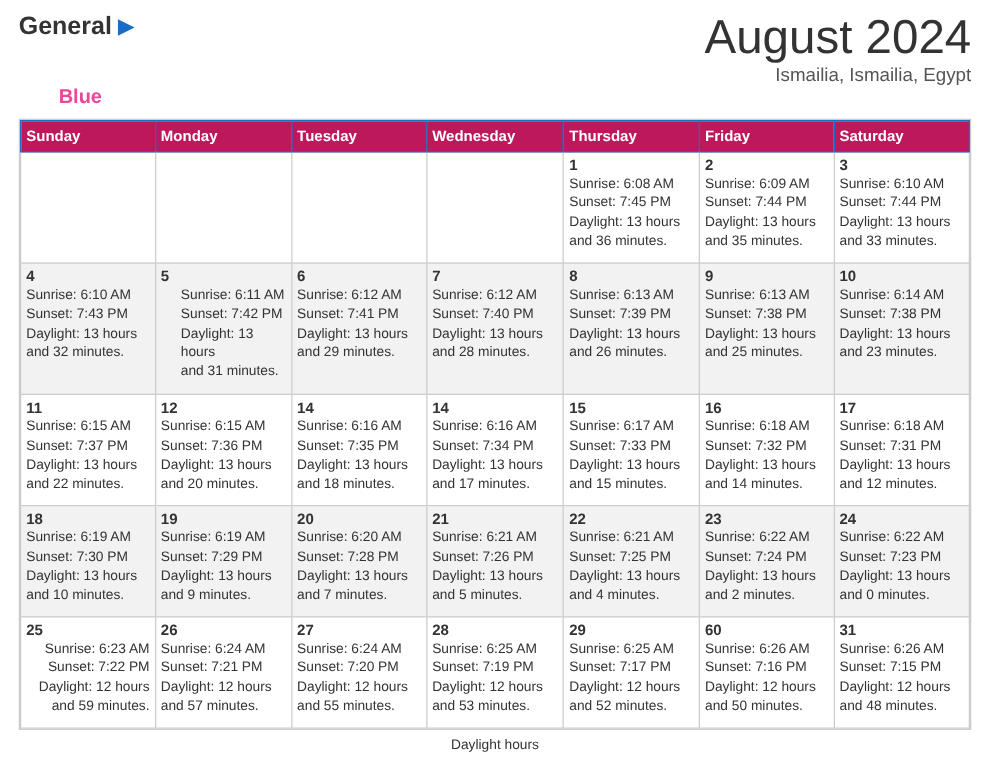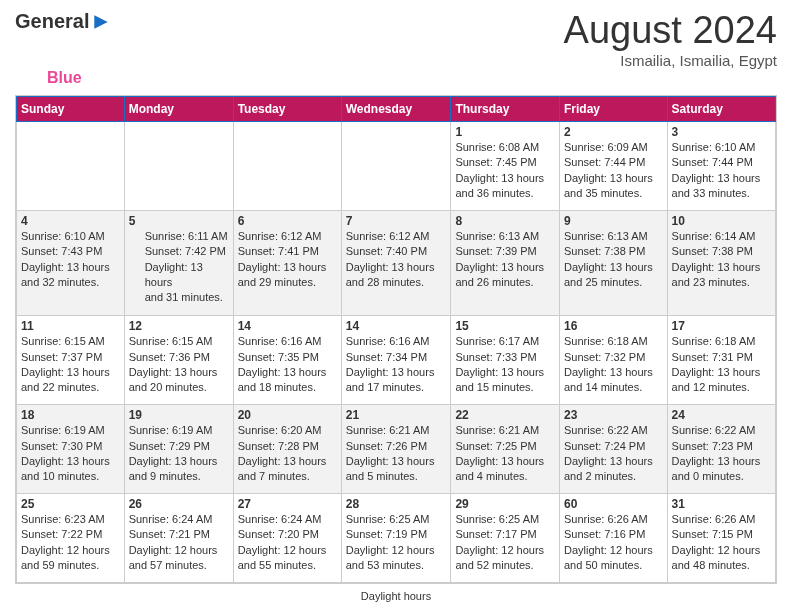--- a/index.html
+++ b/index.html
@@ -321,21 +321,21 @@
               <span class="day-num">24</span>
               <div class="day-info" style="white-space: pre-line;">Sunrise: 6:22 AM
 Sunset: 7:23 PM
 Daylight: 13 hours
 and 0 minutes.</div>
             </td>
           </tr>
           <tr>
             <td>
               <span class="day-num">25</span>
-              <div class="day-info" style="white-space: pre-line;">Sunrise: 6:23 AM
+              <div class="day-info" style="white-space: pre-line; text-align: right;">Sunrise: 6:23 AM
 Sunset: 7:22 PM
 Daylight: 12 hours
 and 59 minutes.</div>
             </td>
             <td>
               <span class="day-num">26</span>
               <div class="day-info" style="white-space: pre-line;">Sunrise: 6:24 AM
 Sunset: 7:21 PM
 Daylight: 12 hours
 and 57 minutes.</div>

